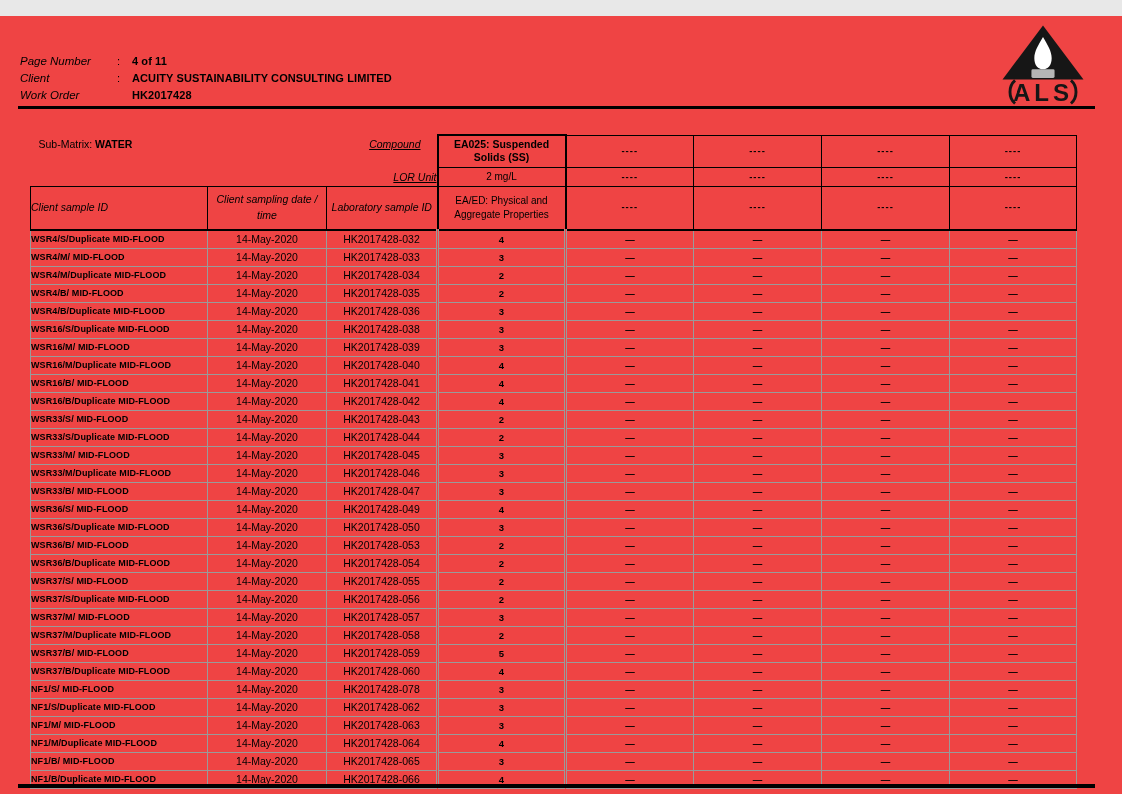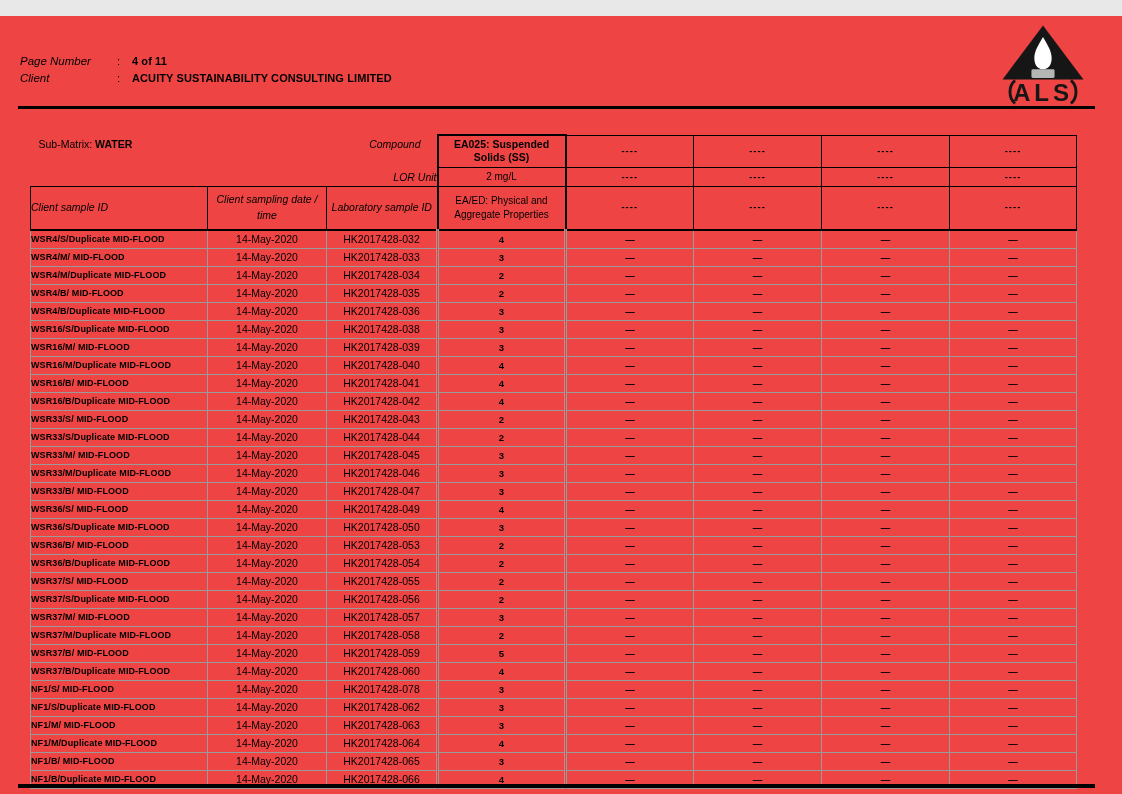--- a/index.html
+++ b/index.html
@@ -19,21 +19,21 @@
   .rule-bottom{position:absolute;left:18px;top:768px;width:1077px;height:4px;background:#000;}
   
   .table-wrap{position:absolute;left:30px;top:118px;}
   table.report{border-collapse:collapse;table-layout:fixed;}
   table.report td{padding:0;overflow:hidden;}
   
   .meta-cell{border:none;vertical-align:top;}
   .meta-flex{display:flex;justify-content:space-between;align-items:flex-start;padding:3px 16px 0 8px;}
   .submatrix{font-size:10.5px;}
   .submatrix b{font-weight:bold;}
-  .lbl-italic{font-style:italic;font-size:10.5px;}
+  .lbl-italic{font-style:italic;font-size:10.5px;text-decoration:underline;}
   .meta-right{text-align:right;padding-right:16px;vertical-align:bottom;}
   .meta-right .lbl-italic{line-height:18px;}
   
   .anh{border:1px solid #000;text-align:center;vertical-align:middle;
        font-weight:bold;font-size:10.5px;line-height:1.3;}
   .anh-first{border-left:2px solid #000;border-right:2px solid #000;border-top:2px solid #000;}
   .an-lor{border:1px solid #000;text-align:center;vertical-align:middle;font-size:10px;}
   .an-lor-first{border-left:2px solid #000;border-right:2px solid #000;}
   .an-method{border:1px solid #000;border-bottom:2.5px solid #000;text-align:center;
              vertical-align:middle;font-size:10px;line-height:1.35;}
@@ -60,20 +60,25 @@
   <div class="doc-header">
     <div class="field-row">
       <span class="field-label">Page Number</span>
       <span class="field-sep">:</span>
       <span class="field-value">4 of 11</span>
     </div>
     <div class="field-row">
       <span class="field-label">Client</span>
       <span class="field-sep">:</span>
       <span class="field-value">ACUITY SUSTAINABILITY CONSULTING LIMITED</span>
+    </div>
+    <div class="field-row">
+      <span class="field-label">Work Order</span>
+      <span class="field-sep"></span>
+      <span class="field-value">HK2017428</span>
     </div>
   </div>
 
   <div class="logo">
     <svg viewBox="0 0 110 86" width="106" height="84">
       <polygon points="55,3 97,59 13,59" fill="#161616"></polygon>
       <path d="M55,15 C59.5,23 64,29.5 64,37 C64,44.5 60,48.5 55,48.5 C50,48.5 46,44.5 46,37 C46,29.5 50.5,23 55,15 Z" fill="#ffffff"></path>
       <rect x="43" y="48.5" width="24" height="9" rx="1.5" fill="#b5b5b5"></rect>
       <path d="M26,60 C19,66 19,78 26,84" stroke="#161616" stroke-width="3" fill="none"></path>
       <path d="M84,60 C91,66 91,78 84,84" stroke="#161616" stroke-width="3" fill="none"></path>

